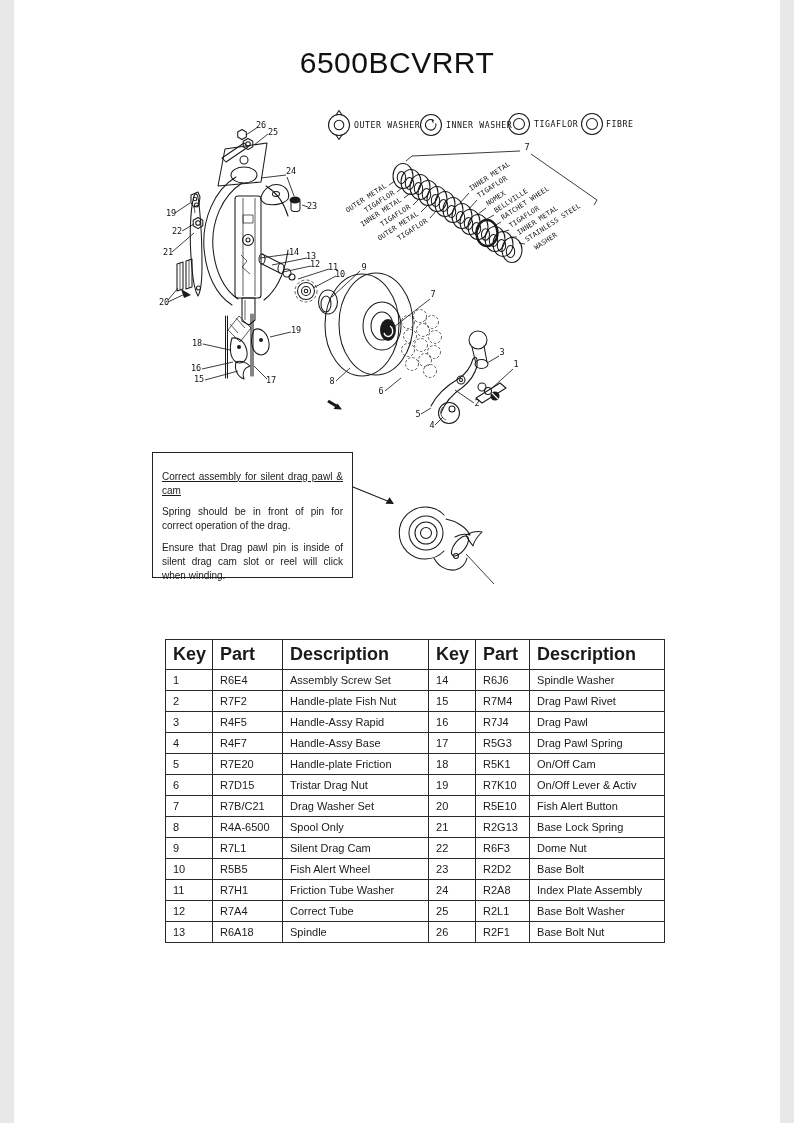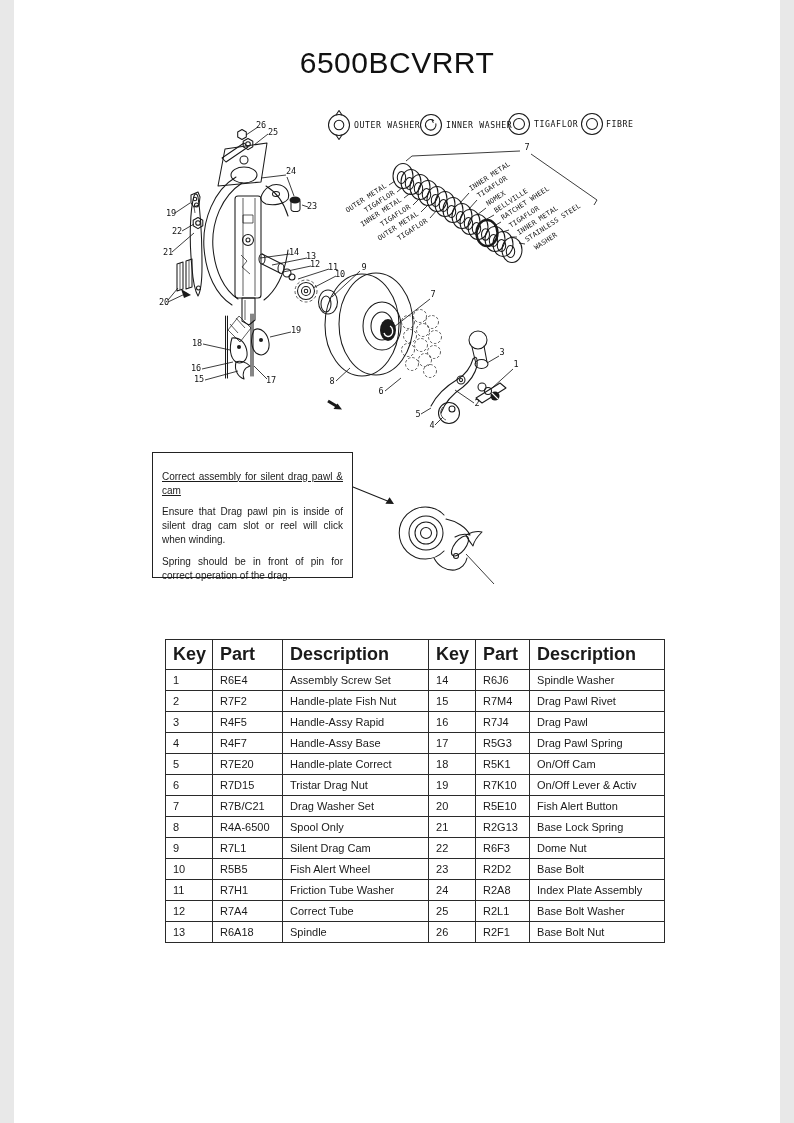--- a/index.html
+++ b/index.html
@@ -309,22 +309,22 @@
         <text x="489" y="220" class="stack-label" text-anchor="start" transform="rotate(-33 489 220)">RATCHET WHEEL</text>
         <text x="497" y="228" class="stack-label" text-anchor="start" transform="rotate(-33 497 228)">TIGAFLOR</text>
         <text x="505" y="235" class="stack-label" text-anchor="start" transform="rotate(-33 505 235)">INNER METAL</text>
         <text x="513" y="242" class="stack-label" text-anchor="start" transform="rotate(-33 513 242)">STAINLESS STEEL</text>
         <text x="522" y="250" class="stack-label" text-anchor="start" transform="rotate(-33 522 250)">WASHER</text>
       </g>
   </svg>
 
   <div class="note-box">
     <p class="note-title">Correct assembly for silent drag pawl &amp; cam</p>
+    <p>Spring should be in front of pin for correct operation of the drag.</p>
     <p>Ensure that Drag pawl pin is inside of silent drag cam slot or reel will click when winding.</p>
-    <p>Spring should be in front of pin for correct operation of the drag.</p>
   </div>
 
   <table class="parts-table">
     <colgroup>
       <col style="width:43px">
         <col style="width:70px">
         <col style="width:146px">
       <col style="width:43px">
         <col style="width:54px">
         <col style="width:135px">
@@ -368,21 +368,21 @@
           <td>4</td>
           <td>R4F7</td>
           <td>Handle-Assy Base</td>
           <td>17</td>
           <td>R5G3</td>
           <td>Drag Pawl Spring</td>
         </tr>
         <tr>
           <td>5</td>
           <td>R7E20</td>
-          <td>Handle-plate Correct</td>
+          <td>Handle-plate Friction</td>
           <td>18</td>
           <td>R5K1</td>
           <td>On/Off Cam</td>
         </tr>
         <tr>
           <td>6</td>
           <td>R7D15</td>
           <td>Tristar Drag Nut</td>
           <td>19</td>
           <td>R7K10</td>

